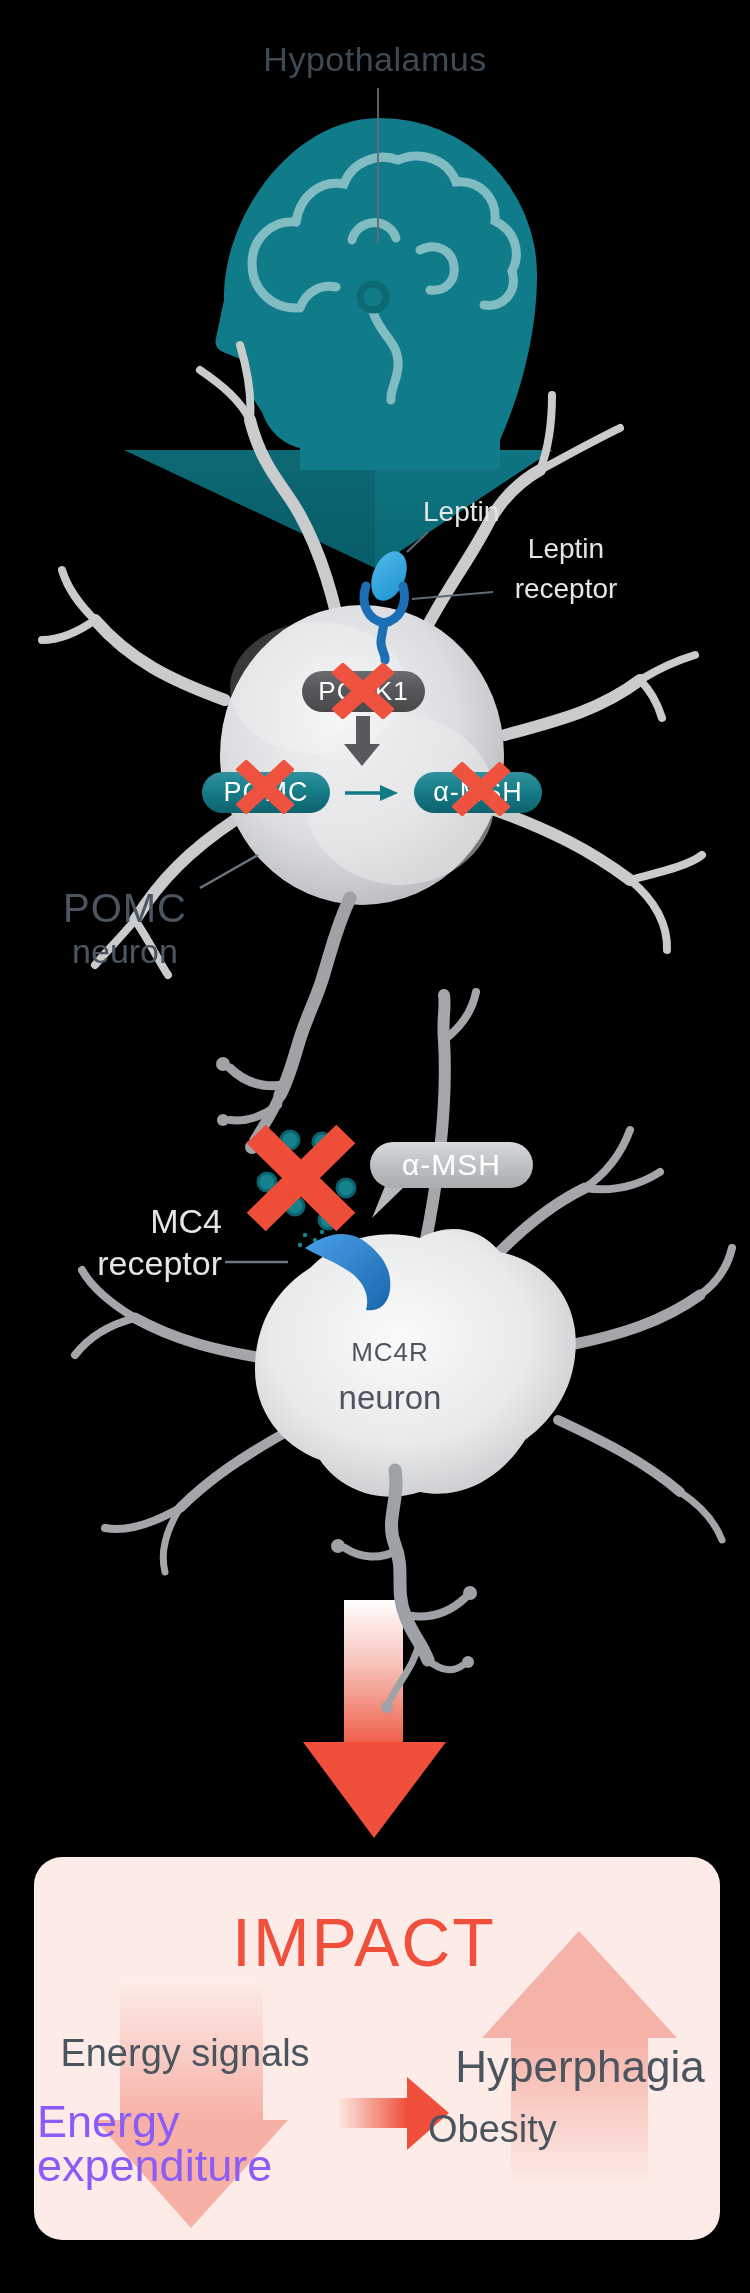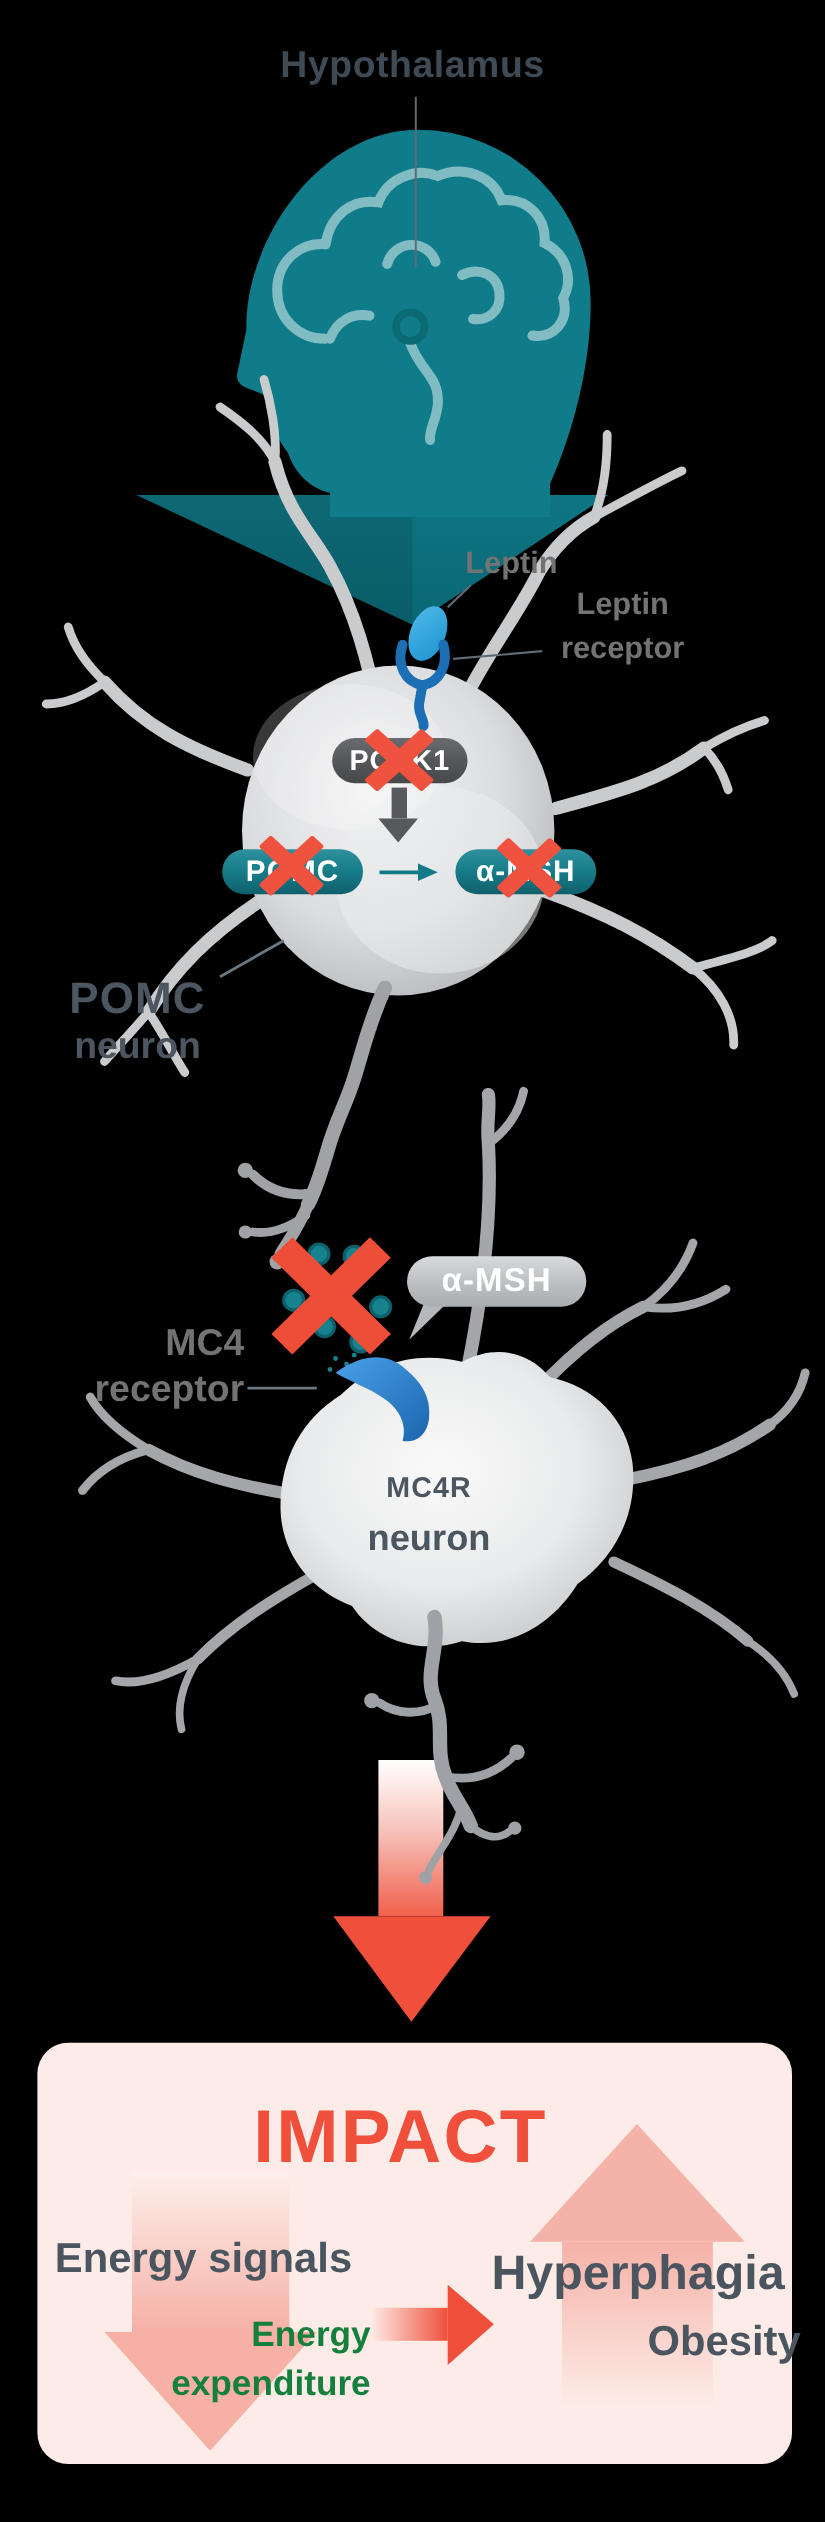--- a/index.html
+++ b/index.html
@@ -1,21 +1,21 @@
 <!DOCTYPE html>
 <html><head>
 <meta charset="utf-8">
 <style>
   html,body{margin:0;padding:0;background:#000;}
   .stage{position:relative;width:750px;height:2267px;background:#000;overflow:hidden;
-         font-family:"Liberation Sans",sans-serif;font-weight:bold;}
+         font-family:"Liberation Sans",sans-serif;font-weight:normal;}
   .artwork{position:absolute;left:0;top:0;z-index:1;}
   .impact-box{position:absolute;left:34px;top:1857px;width:686px;height:383px;
               background:#fcebe6;border-radius:28px;z-index:0;}
-  .lbl{position:absolute;z-index:3;color:#737373;}
+  .lbl{position:absolute;z-index:3;color:#e5e5e5;}
   .pill{position:absolute;z-index:2;display:flex;align-items:center;justify-content:center;
         color:#fff;border-radius:22px;letter-spacing:1px;}
   .pill-dark{background:linear-gradient(180deg,#6a6b6e 0%,#57585b 45%,#474849 100%);}
   .pill-teal{background:linear-gradient(180deg,#2f919d 0%,#177e8a 45%,#0e616d 100%);}
   .pill-gray{background:linear-gradient(180deg,#d7d9db 0%,#bcbfc2 55%,#aaadb0 100%);}
   .xmark{position:absolute;z-index:4;}
   .hypo{left:235px;top:40px;width:280px;text-align:center;font-size:34px;letter-spacing:.5px;color:#3e4a54;}
   .leptin1{left:423px;top:496px;font-size:28px;}
   .leptin2{left:466px;top:529px;width:200px;text-align:center;font-size:28px;line-height:40px;}
   .pcsk1{left:302px;top:671px;width:123px;height:41px;font-size:26px;}
@@ -23,23 +23,23 @@
   .amshpill{left:414px;top:772px;width:128px;height:41px;font-size:27px;}
   .pomclbl1{left:40px;top:886px;width:170px;text-align:center;font-size:40px;letter-spacing:1px;color:#4b5661;}
   .pomclbl2{left:40px;top:932px;width:170px;text-align:center;font-size:34px;color:#4b5661;}
   .amshgray{left:370px;top:1142px;width:163px;height:46px;font-size:30px;border-radius:24px;}
   .mc4lbl{left:72px;top:1200px;width:150px;text-align:right;font-size:34px;line-height:42px;}
   .mc4r1{left:290px;top:1337px;width:200px;text-align:center;font-size:26px;letter-spacing:1px;color:#4b5661;}
   .mc4r2{left:290px;top:1379px;width:200px;text-align:center;font-size:33px;color:#4b5661;}
   .impact-title{left:21px;top:1903px;width:686px;text-align:center;font-size:68px;
                 letter-spacing:2px;color:#ef4f3b;}
   .satiety{left:35px;top:2032px;width:300px;text-align:center;font-size:38px;color:#4a5560;}
-  .energy{left:37px;top:2100px;width:300px;text-align:right;font-size:32px;line-height:44px;color:#15803d;}
+  .energy{left:37px;top:2100px;width:300px;text-align:left;font-size:45px;line-height:44px;color:#8b5cf6;}
   .hyper{left:430px;top:2042px;width:300px;text-align:center;font-size:44px;color:#4a5560;}
-  .obesity{left:428px;top:2108px;width:300px;text-align:right;font-size:38px;color:#4a5560;}
+  .obesity{left:428px;top:2108px;width:300px;text-align:left;font-size:38px;color:#4a5560;}
 </style>
 </head>
 <body>
 
 <div class="stage">
 
   <div class="impact-box"></div>
 
   <svg class="artwork" width="750" height="2293" viewBox="0 0 750 2293">
     <defs>

